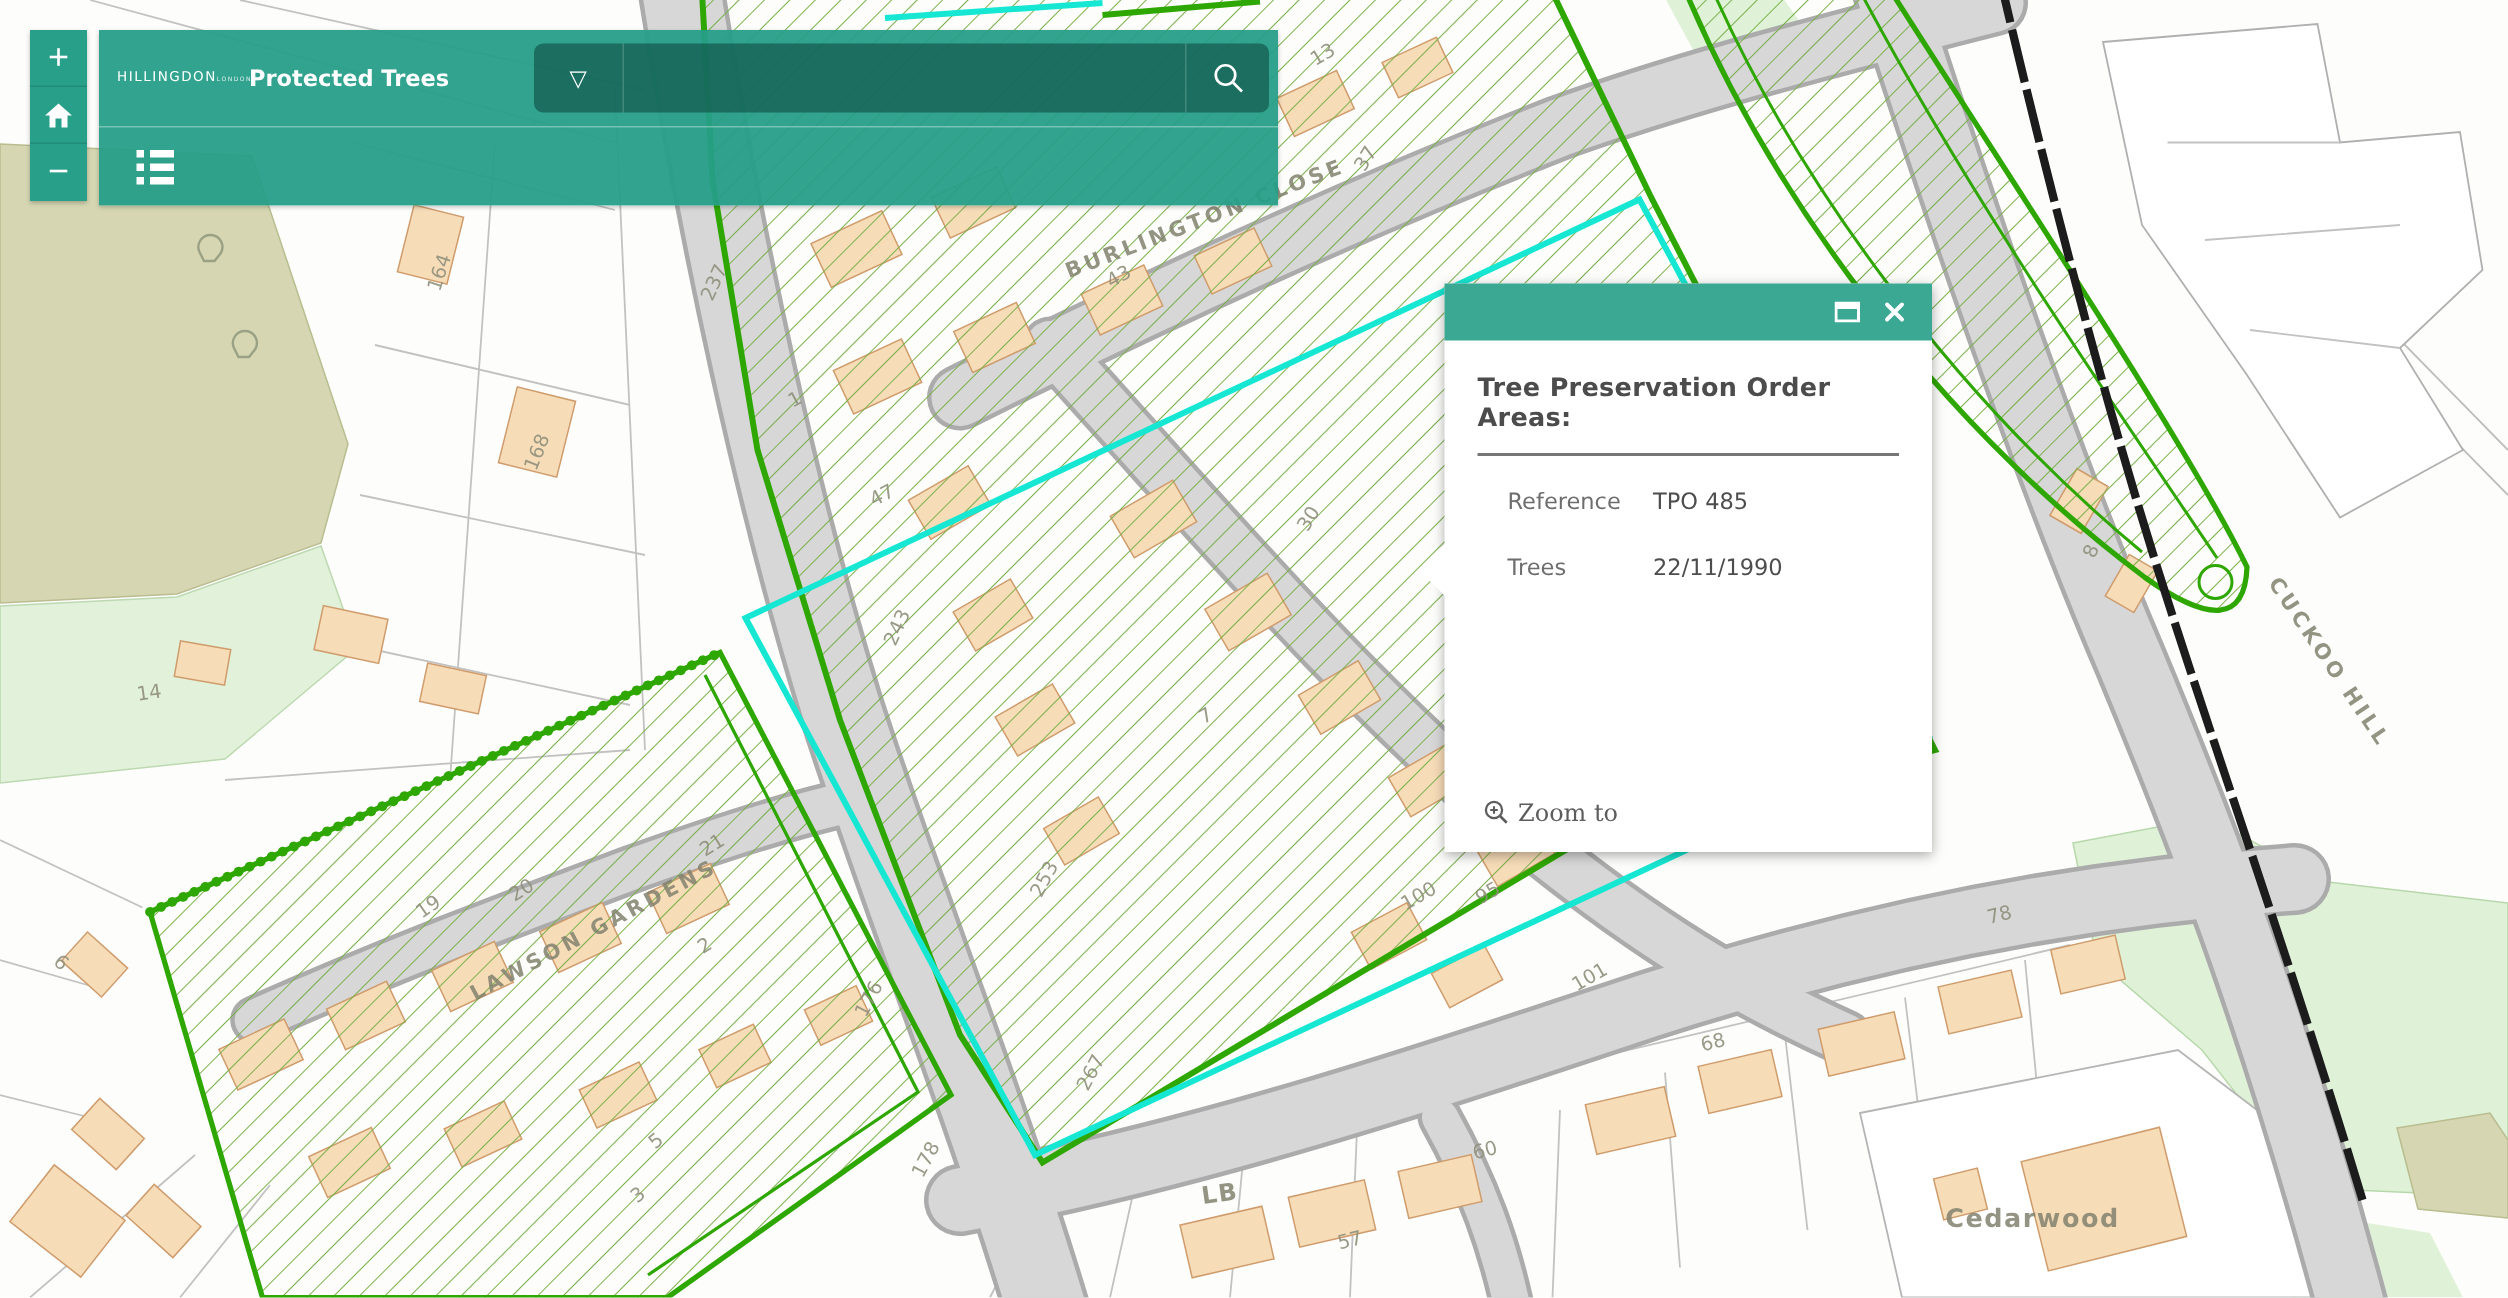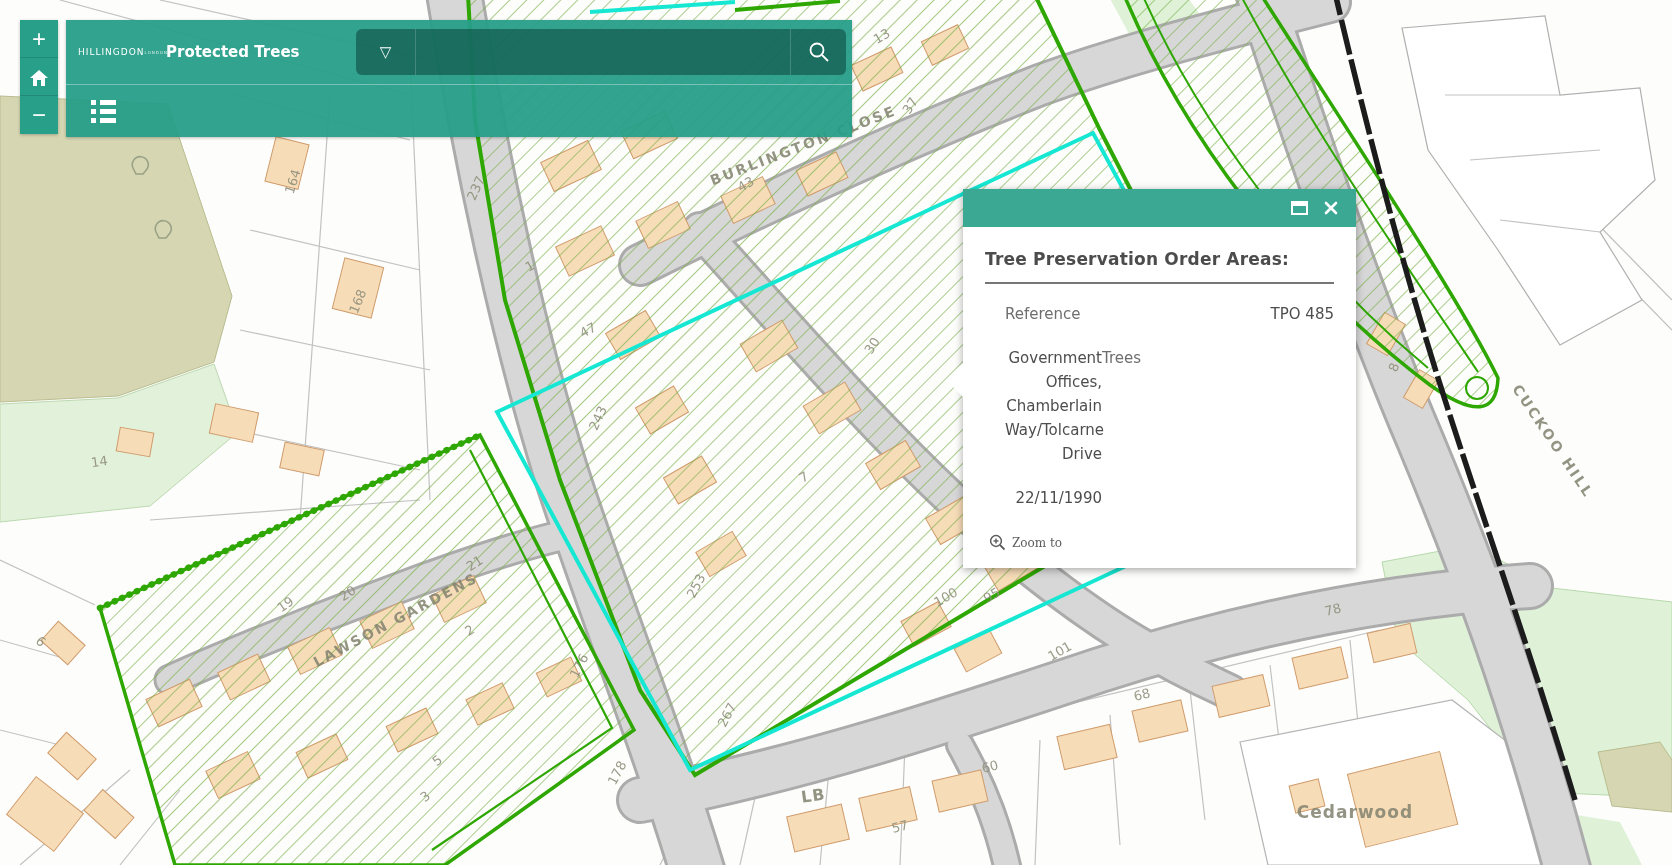--- a/index.html
+++ b/index.html
@@ -24,32 +24,32 @@
   .searchbar{position:absolute;left:290px;top:9px;width:490px;height:46px;background:rgba(10,68,58,.55);border-radius:6px;display:flex;align-items:stretch;}
   .sb-drop{width:60px;border:none;background:transparent;color:#fff;font-size:15px;cursor:pointer;border-right:1px solid rgba(255,255,255,.18);}
   .sb-input{flex:1;background:transparent;border:none;outline:none;color:#fff;font-size:15px;padding:0 14px;font-family:inherit;}
   .sb-go{width:56px;border:none;background:transparent;cursor:pointer;border-left:1px solid rgba(255,255,255,.18);display:flex;align-items:center;justify-content:center;}
   .layerbtn{background:transparent;border:none;cursor:pointer;padding:0;display:flex;flex-direction:column;gap:4px;}
   .layerbtn .li-row{display:flex;align-items:center;gap:4px;}
   .layerbtn .li-dot{width:5px;height:5px;background:#fff;}
   .layerbtn .li-bar{width:16px;height:5px;background:#fff;}
 
   
-  .popup{position:absolute;left:963px;top:189px;width:393px;height:379px;background:#fff;box-shadow:0 2px 8px rgba(0,0,0,.35);}
+  .popup{position:absolute;left:963px;top:189px;width:325px;height:379px;background:#fff;box-shadow:0 2px 8px rgba(0,0,0,.35);}
   .pp-hdr{height:38px;background:rgba(38,158,136,.9);display:flex;align-items:center;justify-content:flex-end;gap:16px;padding-right:18px;}
   .pp-hdr .ic{background:transparent;border:none;cursor:pointer;padding:0;display:flex;align-items:center;}
   .pp-beak{position:absolute;left:-17px;top:173px;width:0;height:0;border-top:18px solid transparent;border-bottom:18px solid transparent;border-right:18px solid #ffffff;}
   .pp-body{padding:22px 22px 0 22px;position:relative;height:341px;box-sizing:border-box;}
   .pp-title{font-size:17px;font-weight:bold;color:#4c4c4c;letter-spacing:.2px;}
   .pp-rule{border:none;border-top:2px solid #767676;margin:13px 0 18px 0;}
   .pp-table{display:grid;grid-template-columns:97px 1fr;row-gap:20px;font-size:15px;line-height:1.6;margin-left:20px;}
   .pp-label{color:#6e6e6e;}
-  .pp-value{color:#4d4d4d;max-width:240px;text-align:right;}
+  .pp-value{color:#4d4d4d;max-width:240px;}
   .pp-footer{position:absolute;left:20px;bottom:16px;display:flex;align-items:center;gap:6px;background:transparent;border:none;cursor:pointer;
-             font-family:"DejaVu Serif","Liberation Serif",serif;font-size:12px;color:#5d5d5d;}
+             font-family:"DejaVu Serif","Liberation Serif",serif;font-size:16px;color:#5d5d5d;}
 
   
   text.street{fill:#82826f;font-family:"DejaVu Sans","Liberation Sans",sans-serif;font-weight:bold;opacity:.85;}
   text.num{fill:#90907c;font-family:"DejaVu Sans","Liberation Sans",sans-serif;opacity:.9;}
 </style>
 </head>
 <body>
 
 <div id="stage">
 
@@ -294,21 +294,20 @@
           <path d="M2 2 L12 12 M12 2 L2 12" stroke="#fff" stroke-width="2.6" stroke-linecap="round"></path>
         </svg>
       </button>
     </div>
     <div class="pp-body">
       <div class="pp-title">Tree Preservation Order Areas:</div>
       <hr class="pp-rule">
       <div class="pp-table">
           <div class="pp-label">Reference</div>
           <div class="pp-value">TPO 485</div>
-          <div class="pp-value">Government Offices, Chamberlain Way/Tolcarne Drive</div>
           <div class="pp-label">Trees</div>
           <div class="pp-value">22/11/1990</div>
         </div>
       <button class="pp-footer">
         <svg width="17" height="17" viewBox="0 0 17 17">
           <circle cx="7" cy="7" r="5.4" fill="none" stroke="#5d5d5d" stroke-width="1.5"></circle>
           <line x1="4.5" y1="7" x2="9.5" y2="7" stroke="#5d5d5d" stroke-width="1.4"></line>
           <line x1="7" y1="4.5" x2="7" y2="9.5" stroke="#5d5d5d" stroke-width="1.4"></line>
           <line x1="11" y1="11" x2="15.5" y2="15.5" stroke="#5d5d5d" stroke-width="1.8"></line>
         </svg>

